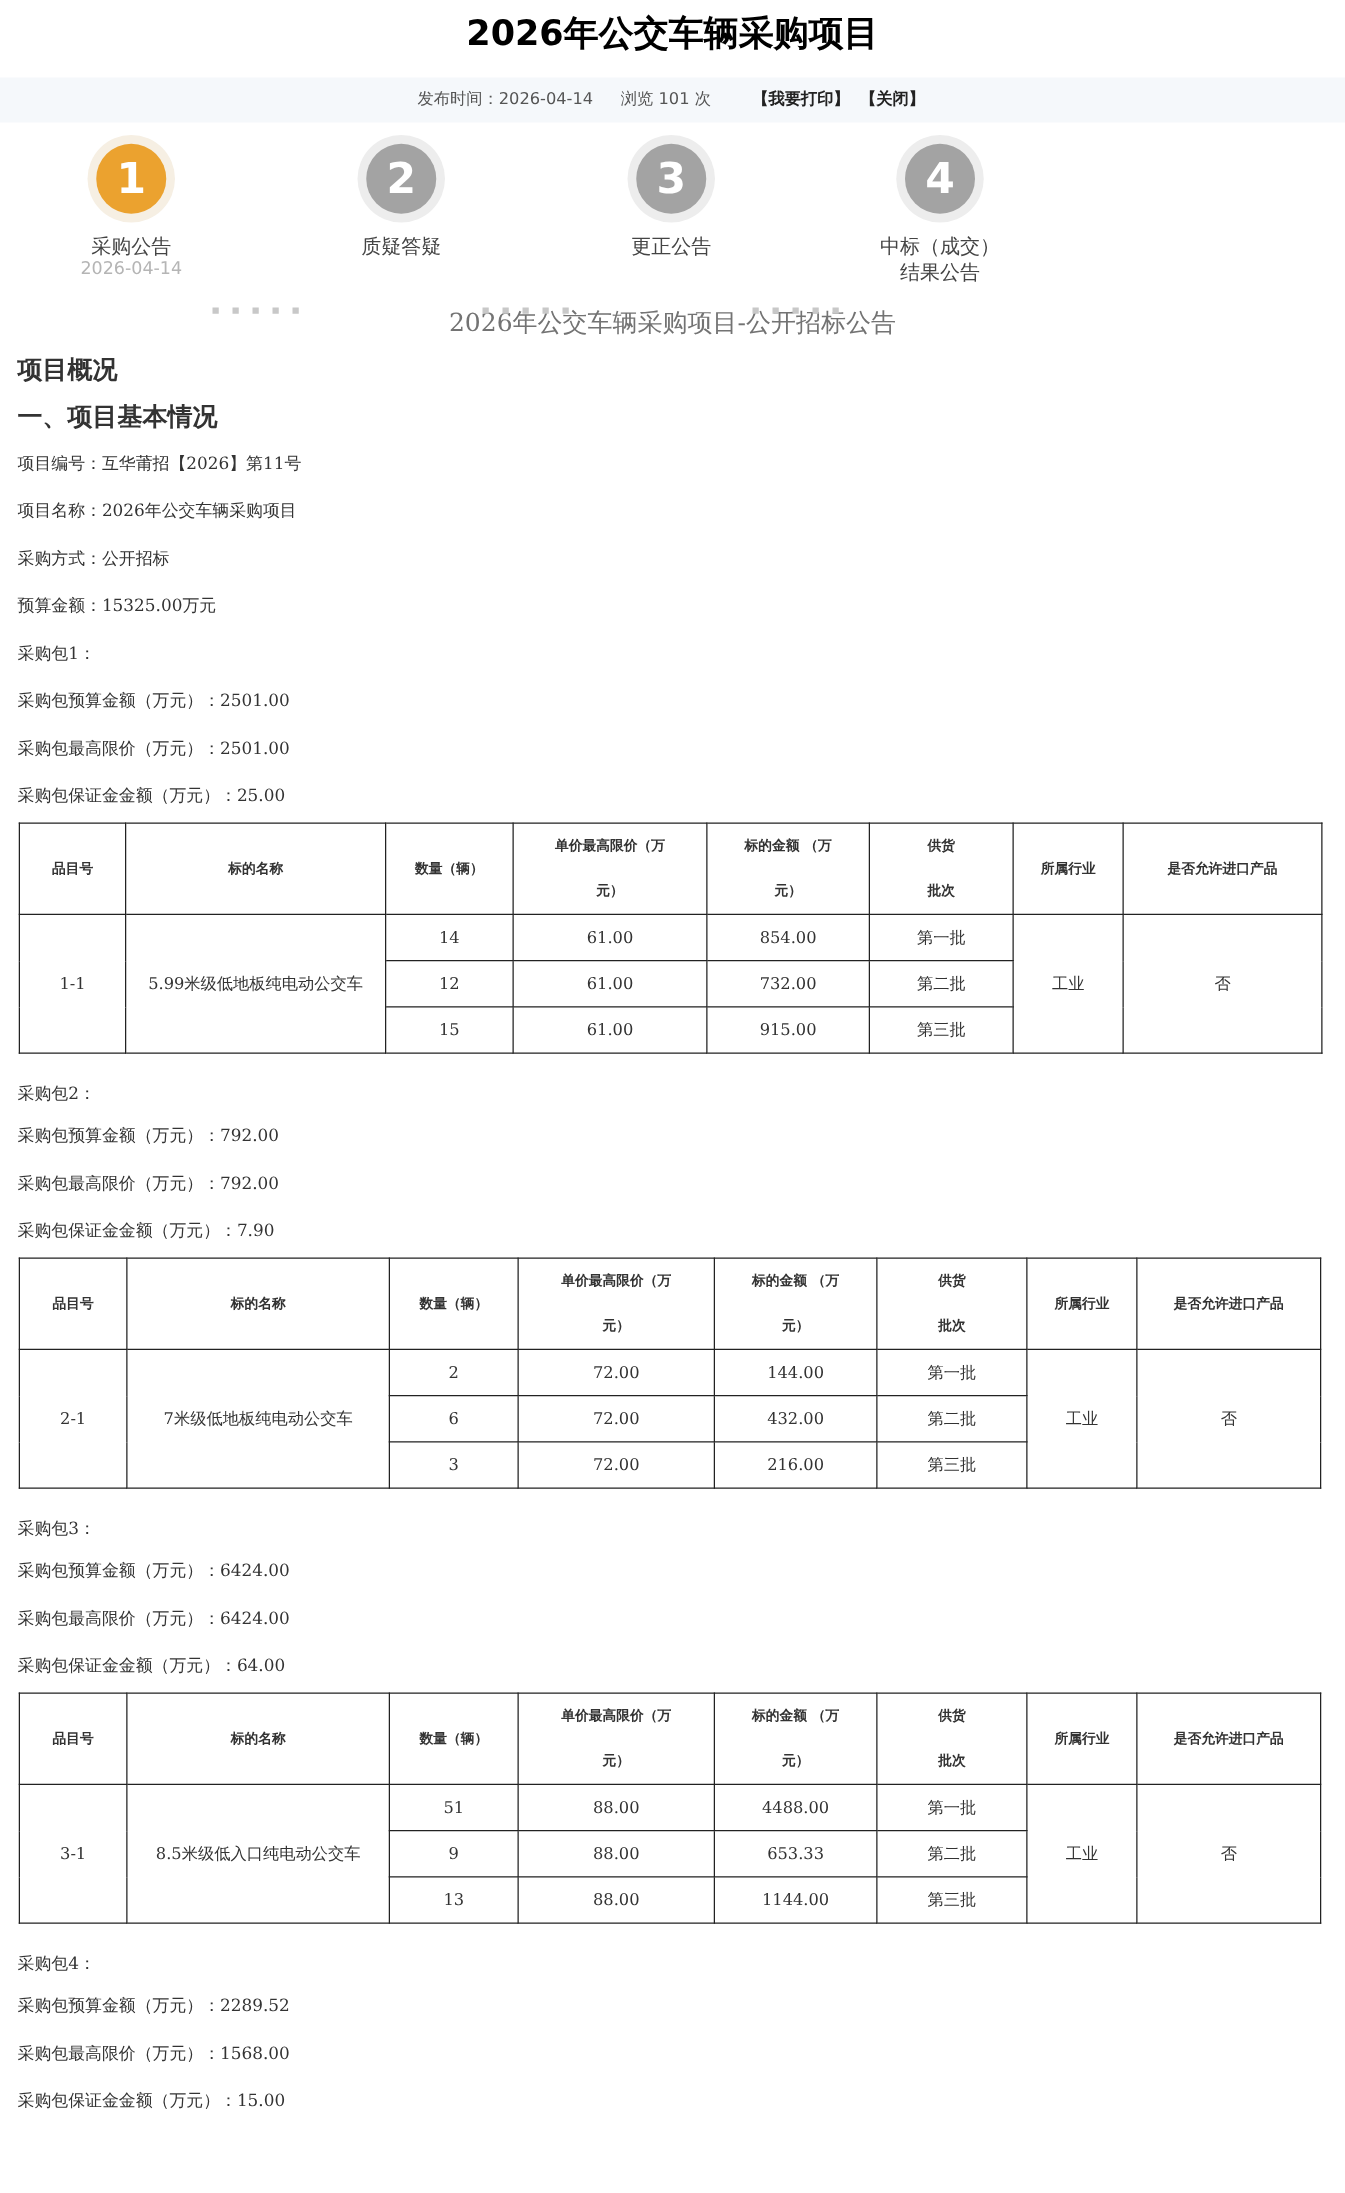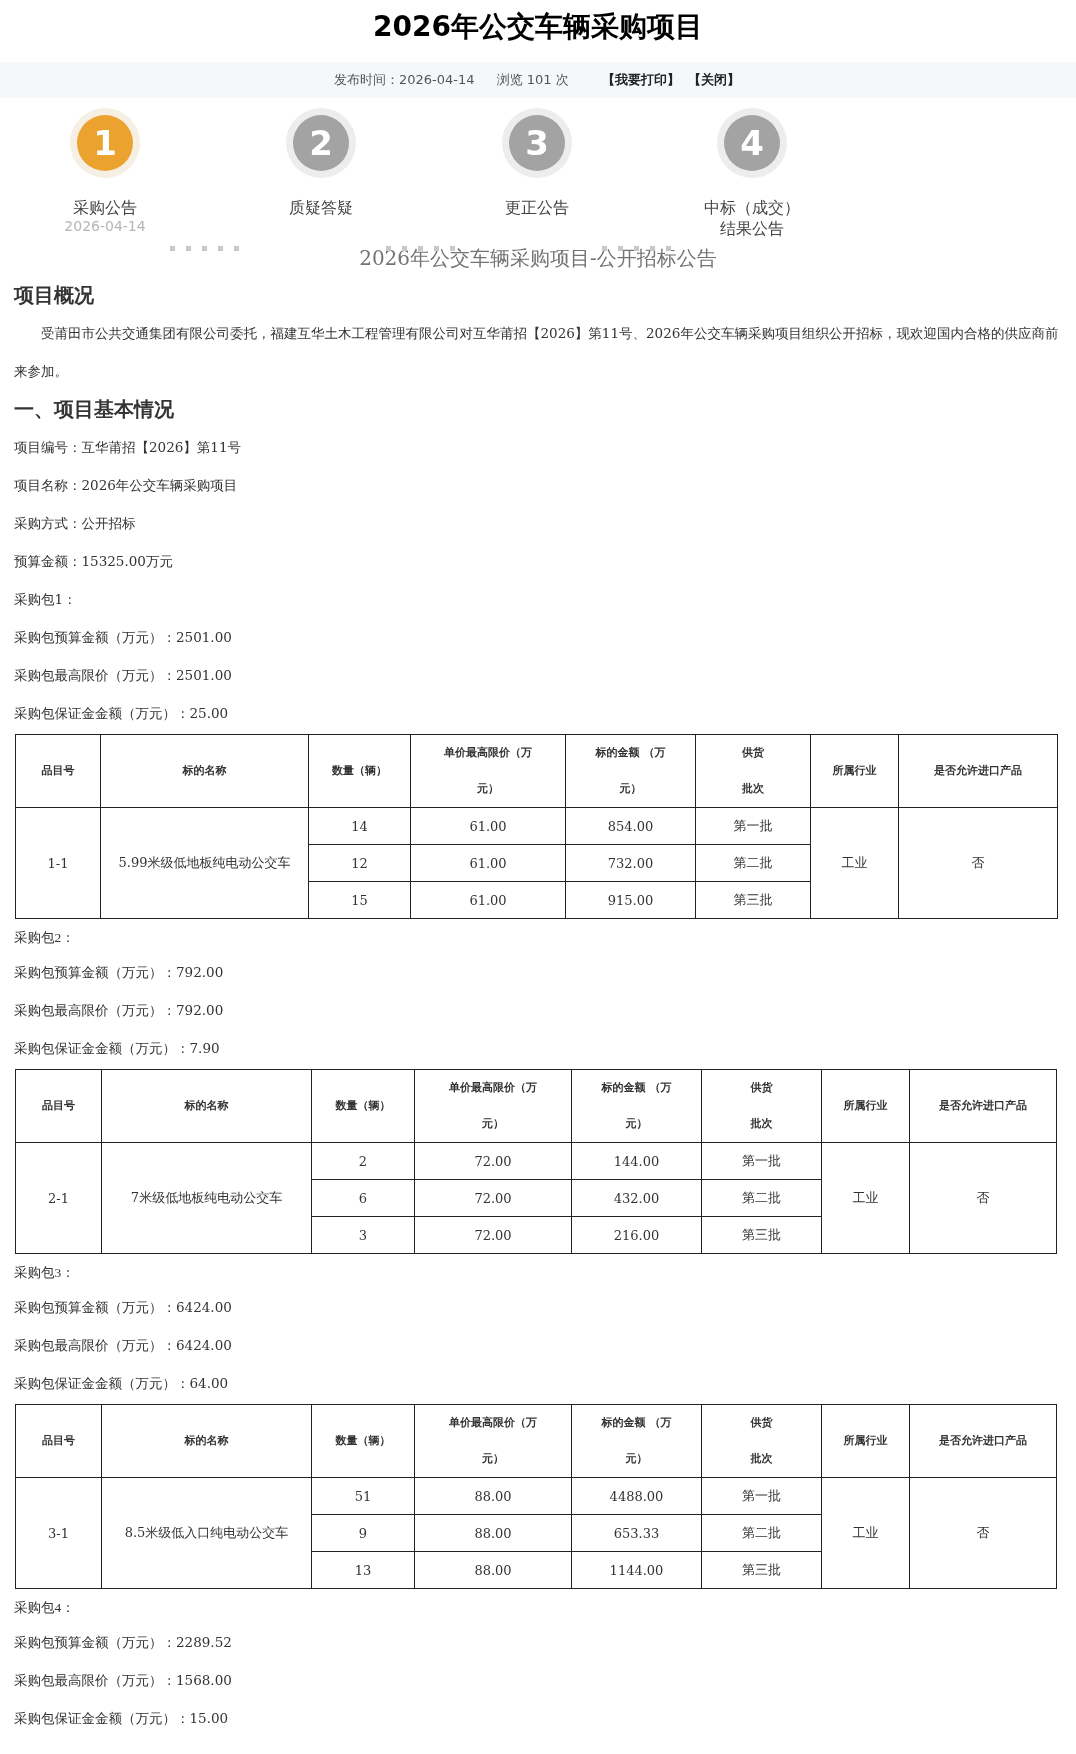--- a/index.html
+++ b/index.html
@@ -24,21 +24,21 @@
   .step .ring {
     width: 70px; height: 70px; border-radius: 50%; margin: 10px auto 0;
     display: flex; align-items: center; justify-content: center;
   }
   .step .disc {
     width: 56px; height: 56px; border-radius: 50%;
     display: flex; align-items: center; justify-content: center;
     color: #fff; font-weight: bold; font-size: 34px;
     font-family: "DejaVu Sans", sans-serif;
   }
-  .step .label { font-size: 16px; color: #444; margin-top: 19px; line-height: 21px; }
+  .step .label { font-size: 16px; color: #444; margin-top: 8px; line-height: 21px; }
   .step .date { font-size: 14px; color: #b5b5b5; line-height: 17px; }
   .dots { position: absolute; top: 148px; height: 6px; display: flex; gap: 11px; }
   .dots i { display: block; width: 5px; height: 5px; background: #c8c8c8; }
 
   .doc-title {
     text-align: center; font-size: 20px; color: #737373;
     font-family: "DejaVu Serif", "Liberation Serif", serif;
     margin-top: 12px; height: 36px; line-height: 36px;
   }
   .content { padding: 0 14px; font-size: 13.5px; color: #333;
@@ -46,21 +46,21 @@
   .content p { line-height: 38px; }
   .content .heading { font-weight: bold; font-family: "DejaVu Sans", sans-serif; font-size: 20px; }
   .content .para { text-indent: 2em; line-height: 38px; }
 
   table.pkg { border-collapse: collapse; width: 1042px; margin: 2px 0 0 1px;
     font-size: 13px; table-layout: fixed; }
   table.pkg th, table.pkg td { border: 1.5px solid #222; text-align: center; vertical-align: middle; }
   table.pkg th { font-weight: bold; font-family: "DejaVu Sans", sans-serif; font-size: 11px;
     height: 72px; line-height: 36px; color: #333; }
   table.pkg td { height: 37px; color: #333; }
-  .pkg-intro { line-height: 30px !important; margin-top: 4px; font-family: Liberation Serif, serif; }
+  .pkg-intro { line-height: 30px !important; margin-top: 17px; }
 </style>
 </head>
 <body>
 
 <div class="page-title">2026年公交车辆采购项目</div>
 
 <div class="meta-bar">
   <span>发布时间：2026-04-14</span>
   <span>浏览 101 次</span>
   <span class="actions">
@@ -121,21 +121,20 @@
       <div>中标（成交）</div>
       <div>结果公告</div>
     </div>
   </div>
 </div>
 
 <div class="doc-title">2026年公交车辆采购项目-公开招标公告</div>
 
 <div class="content">
   <p class="heading">项目概况</p>
-  <p class="para">受莆田市公共交通集团有限公司委托，福建互华土木工程管理有限公司对互华莆招【2026】第11号、2026年公交车辆采购项目组织公开招标，现欢迎国内合格的供应商前来参加。</p>
   <p class="heading">一、项目基本情况</p>
   <p>项目编号：互华莆招【2026】第11号</p>
   <p>项目名称：2026年公交车辆采购项目</p>
   <p>采购方式：公开招标</p>
   <p>预算金额：15325.00万元</p>
 
   <p>采购包1：</p>
   <p>采购包预算金额（万元）：2501.00</p>
   <p>采购包最高限价（万元）：2501.00</p>
   <p>采购包保证金金额（万元）：25.00</p>

